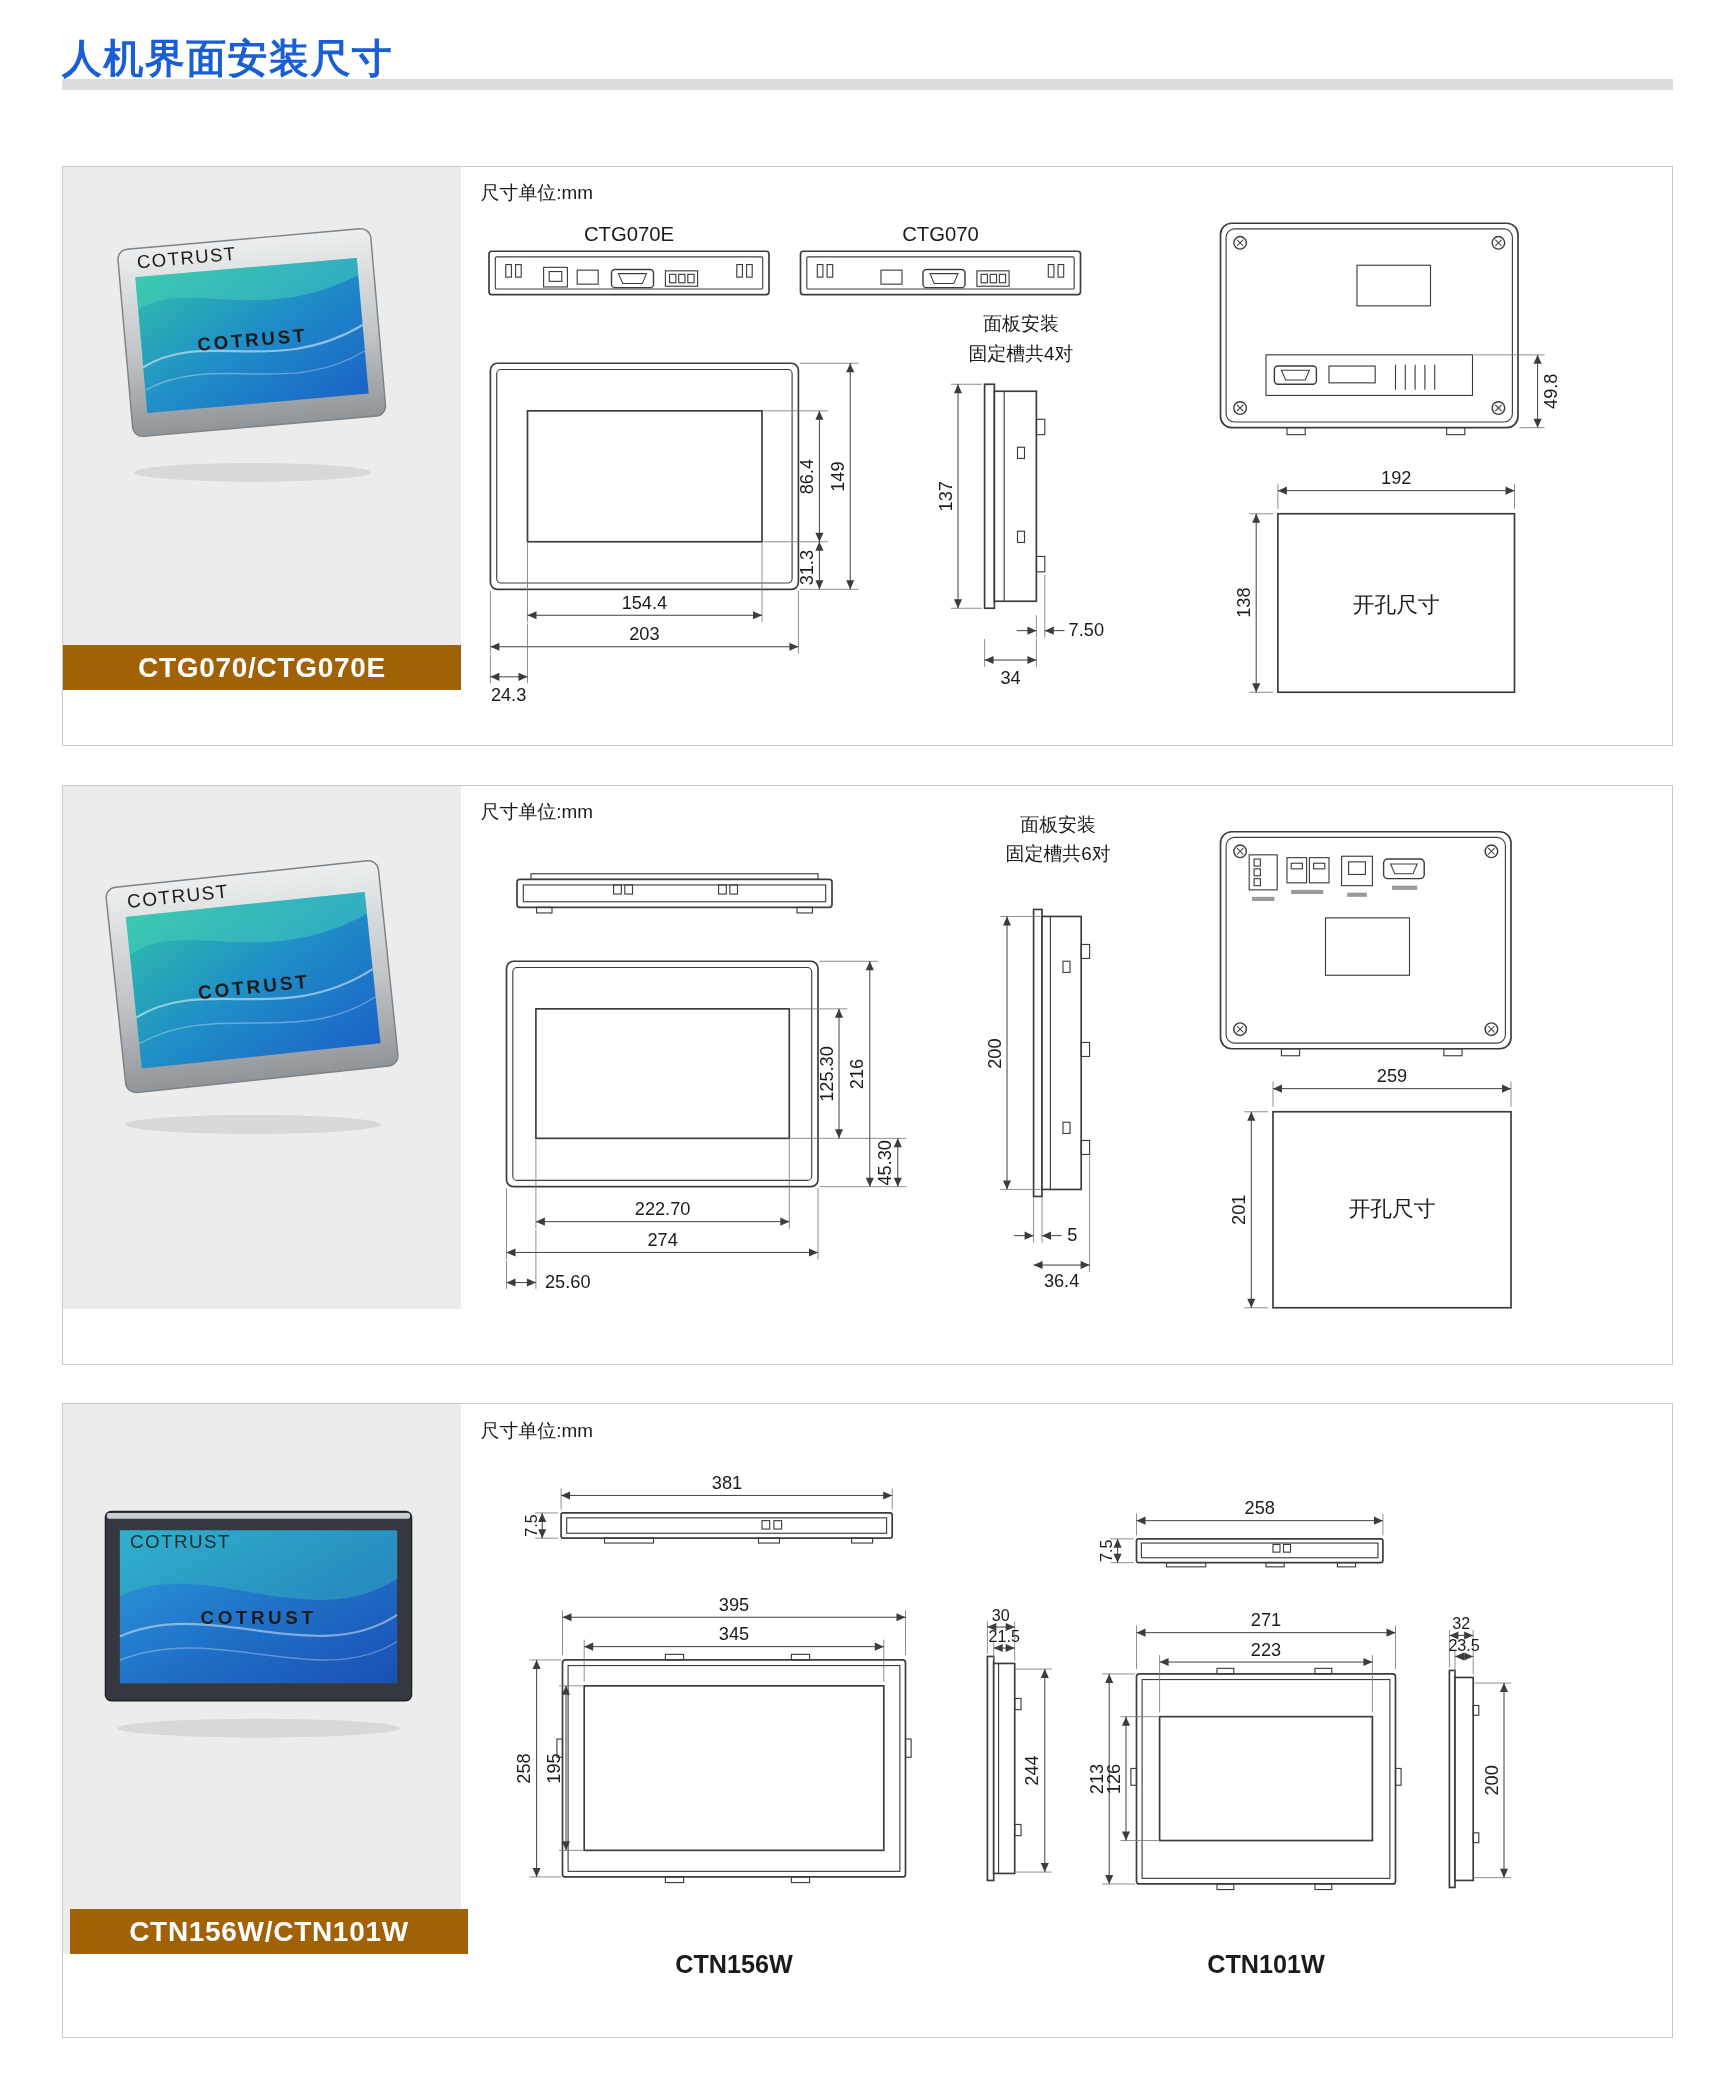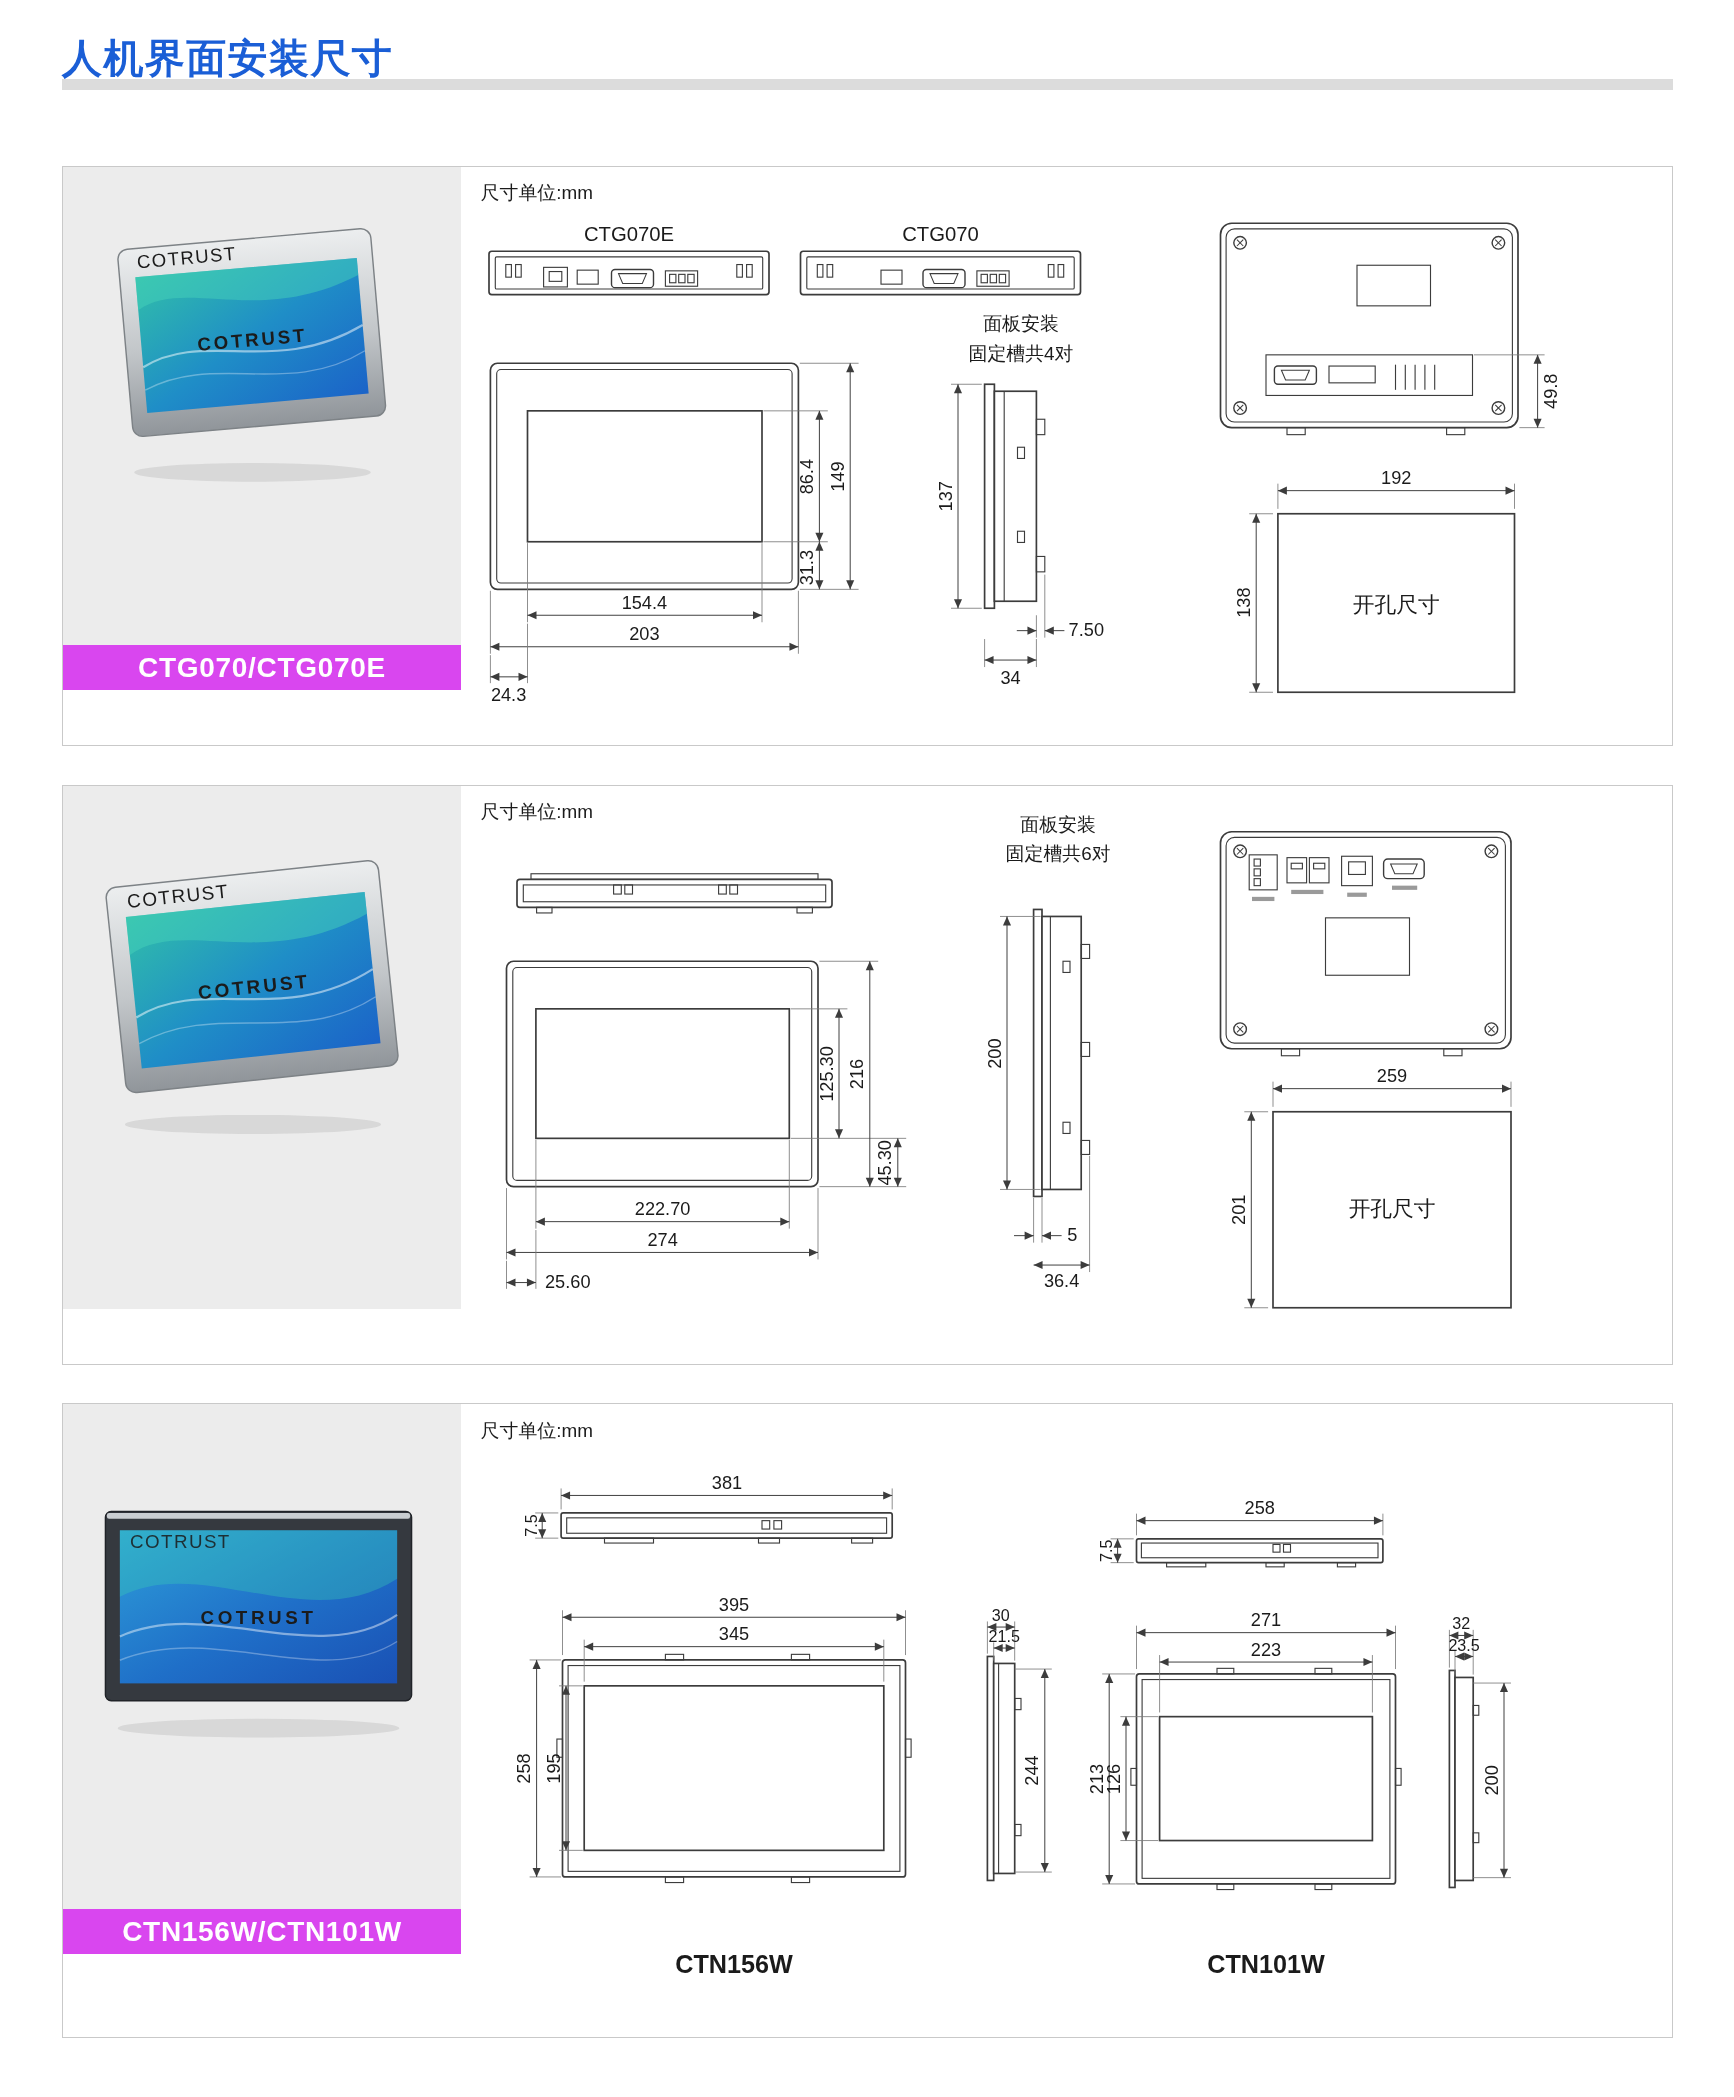--- a/index.html
+++ b/index.html
@@ -8,24 +8,24 @@
   .page {position:absolute; inset:0;}
   .page-title {position:absolute; left:62px; top:31px; font-size:40px; font-weight:bold; color:#1a5ed6; letter-spacing:1.4px;}
   .title-rule {position:absolute; left:62px; top:79px; width:1611px; height:11.2px; background:#dcdcdc;}
   .panel {position:absolute; left:62px; width:1611px; border:0.7px solid #c9c9c9; background:#fff;}
   #panel1 {top:166px; height:580px;}
   #panel2 {top:785px; height:580px;}
   #panel3 {top:1403px; height:635px;}
   .photo-col {position:absolute; left:0; top:0; width:398px; background:#ececec; overflow:hidden;}
   #panel1 .photo-col, #panel2 .photo-col {height:523px;}
   #panel3 .photo-col {height:550px;}
-  .model-bar {position:absolute; left:0; width:398px; height:45px; background:#d946ef; color:#fff;
+  .model-bar {position:absolute; left:0; width:398px; height:45px; background:#a16207; color:#fff;
               display:flex; align-items:center; justify-content:center; font-size:28px; font-weight:bold; letter-spacing:0.7px;}
   #panel1 .model-bar, #panel2 .model-bar {top:478px;}
-  #panel3 .model-bar {top:505px;}
+  #panel3 .model-bar {top:505px;margin-left:7px;}
   #panel1 .model-bar, #panel2 .model-bar {top:478px;}
   
   #panel1 .model-bar, #panel2 .model-bar {top:478px;}
   .draw-col {position:absolute; left:398px; top:0; right:0; bottom:0;}
   .draw-col svg.draw {width:100%; height:100%; display:block;}
   .photo {position:absolute;}
   .photo-a {left:21px; top:19.6px; width:337px;}
   .photo-b {left:17.5px; top:42px; width:344px;}
   .photo-c {left:15.4px; top:70px; width:361px;}
   

